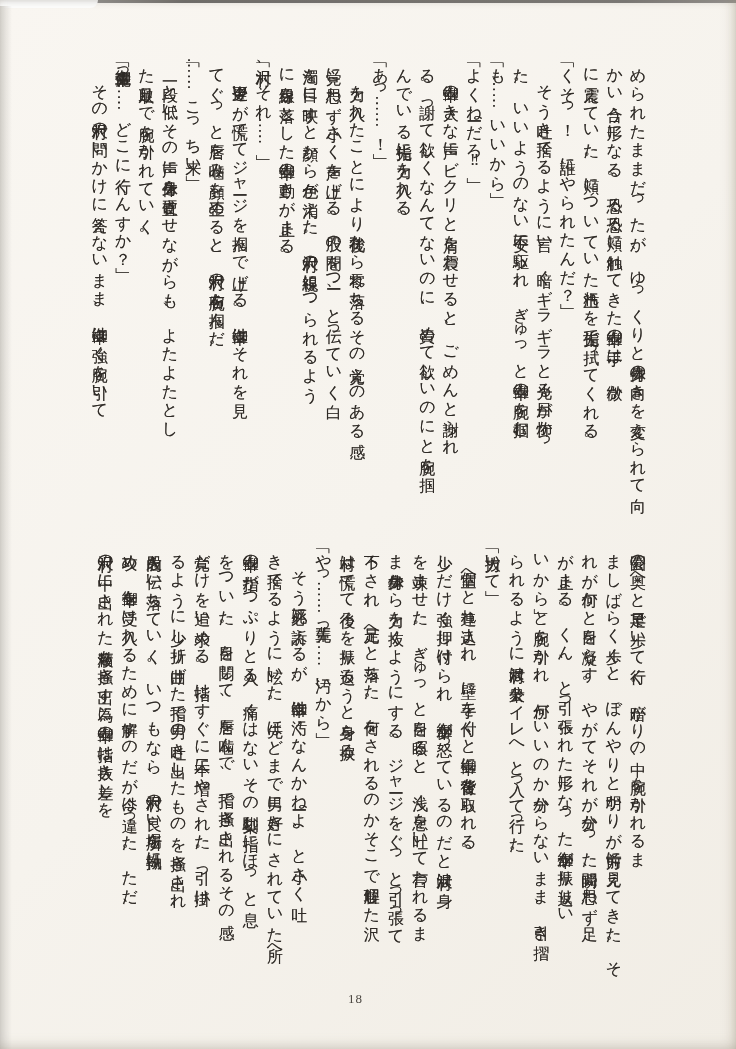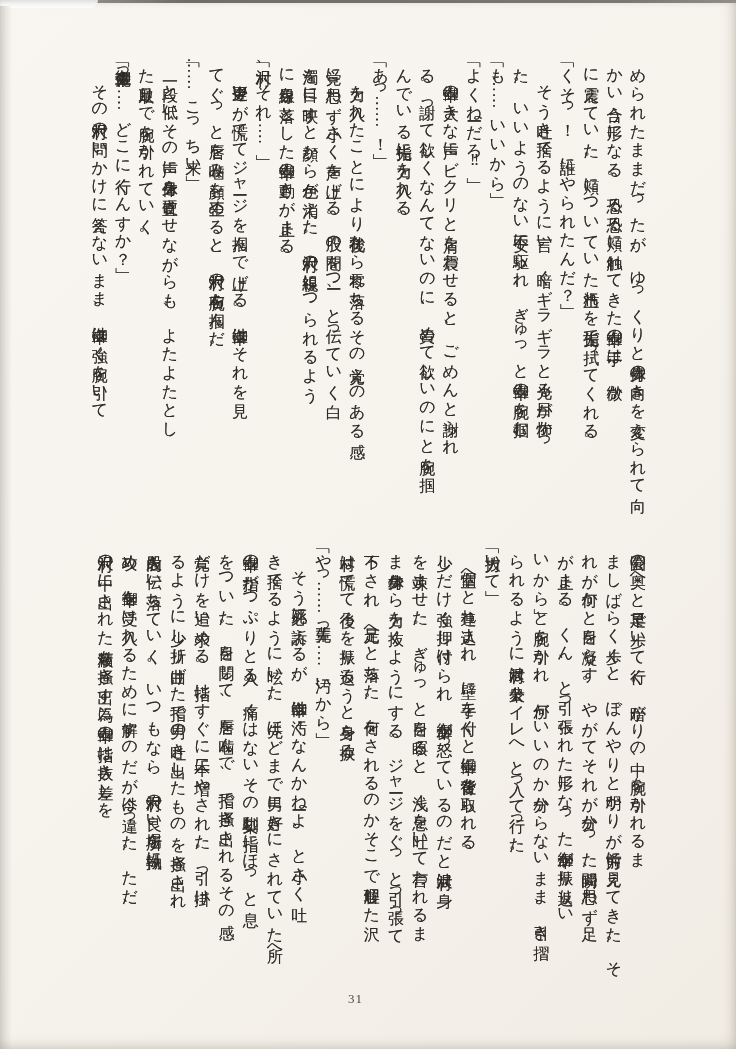--- a/index.html
+++ b/index.html
@@ -118,14 +118,14 @@
       <div class="vline">き捨てるように呟いた。先ほどまで男に好きにされていた所へ</div>
       <div class="vline">御幸の指がつぷりと入る。痛くはないその馴染む指にほっと息</div>
       <div class="vline">をついた。目を閉じて、唇を噛んで、指で掻き出されるその感</div>
       <div class="vline">覚だけを追い求める。指はすぐに二本に増やされた。引っ掛け</div>
       <div class="vline">るように少し折り曲げた指で男の吐き出したものを掻き出され、</div>
       <div class="vline">内股を伝い落ちていく。いつもなら、沢村の良い場所を執拗に</div>
       <div class="vline">攻め、御幸を受け入れるために解すのだが今は違った。ただ、</div>
       <div class="vline">沢村の中に出された精液を掻き出す為に御幸の指は抜き差しを</div>
     </div>
 
-  <div class="page-number">31</div>
+  <div class="page-number">18</div>
 </div>
 
 </body></html>

